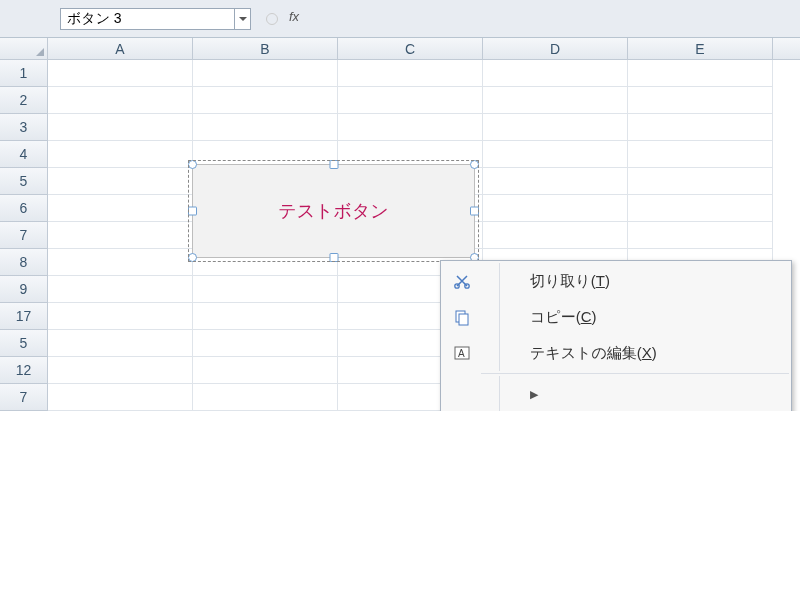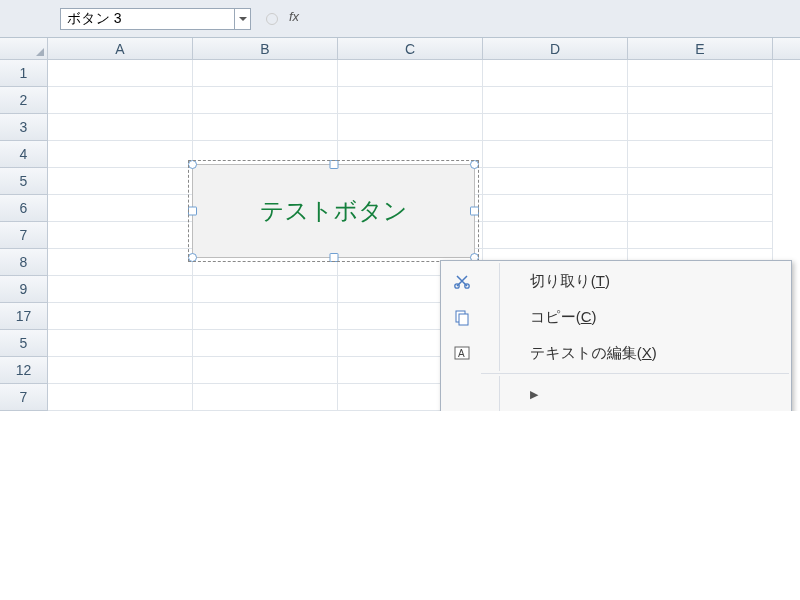--- a/index.html
+++ b/index.html
@@ -19,21 +19,21 @@
 .corner { width: 48px; background: linear-gradient(#f5f7fa,#e4e9ef); border-right: 1px solid #c1cad5; position: relative; }
 .corner::after { content:""; position:absolute; right:3px; bottom:3px; width:0;height:0; border-left:8px solid transparent; border-bottom:8px solid #a5b0bd; }
 .col-header { width: 145px; text-align: center; line-height: 22px; color: #3b566e; border-right: 1px solid #c1cad5; font-size: 14px; }
 
 .rows { display: flex; flex-direction: column; }
 .row { display: flex; height: 27px; }
 .row-header { width: 48px; background: linear-gradient(#f5f7fa,#e4e9ef); border-right: 1px solid #c1cad5; border-bottom: 1px solid #c1cad5; text-align: center; line-height: 27px; color: #3b566e; font-size: 14px; }
 .cell { width: 145px; border-right: 1px solid #dfe4ea; border-bottom: 1px solid #dfe4ea; }
 
 .button-shape { position: absolute; left: 192px; top: 126px; width: 283px; height: 94px; background: #f2f2f2; border: 1px solid #bdbdbd; display: flex; align-items: center; justify-content: center; }
-.button-shape span { color: #15803d; font-size: 24px; }
+.button-shape span { color: #be185d; font-size: 18px; }
 .sel-border { position: absolute; left: 188px; top: 122px; width: 291px; height: 102px; border: 1px dashed #888; pointer-events: none; }
 .handle { position: absolute; width: 9px; height: 9px; background: #fff; border: 1px solid #6f9fd2; border-radius: 50%; }
 .h-tl{left:-5px;top:-5px}.h-tr{right:-5px;top:-5px}.h-bl{left:-5px;bottom:-5px}.h-br{right:-5px;bottom:-5px}
 .h-t{left:50%;top:-5px;transform:translateX(-50%);border-radius:1px}
 .h-b{left:50%;bottom:-5px;transform:translateX(-50%);border-radius:1px}
 .h-l{left:-5px;top:50%;transform:translateY(-50%);border-radius:1px}
 .h-r{right:-5px;top:50%;transform:translateY(-50%);border-radius:1px}
 
 .context-menu { position: absolute; left: 440px; top: 222px; width: 352px; background: #f7f7f7; border: 1px solid #a9b4c2; box-shadow: 2px 2px 5px rgba(0,0,0,0.25); padding: 2px; }
 .menu-item { display: flex; align-items: center; height: 36px; padding: 0 8px 0 4px; position: relative; font-size: 15px; gap: 22px; }

